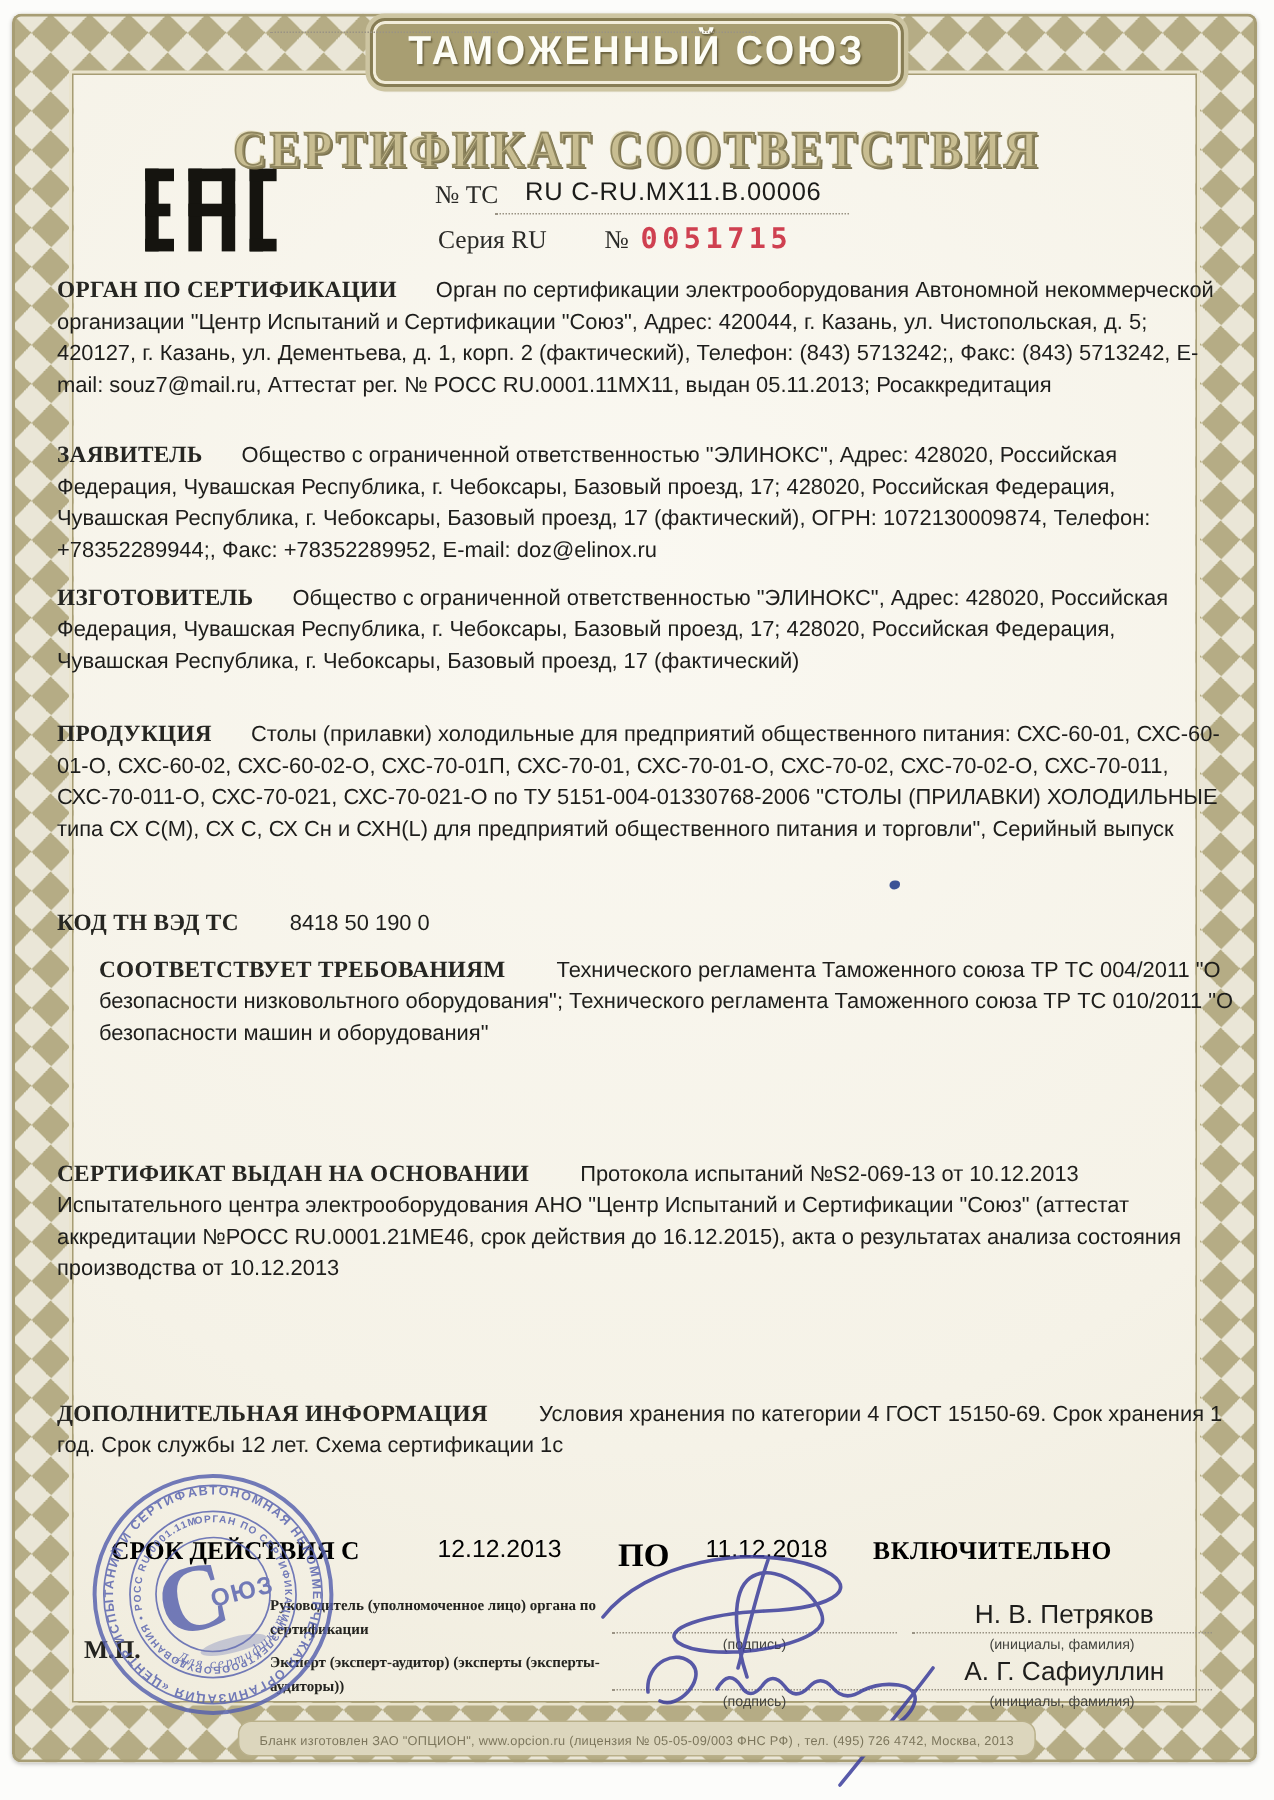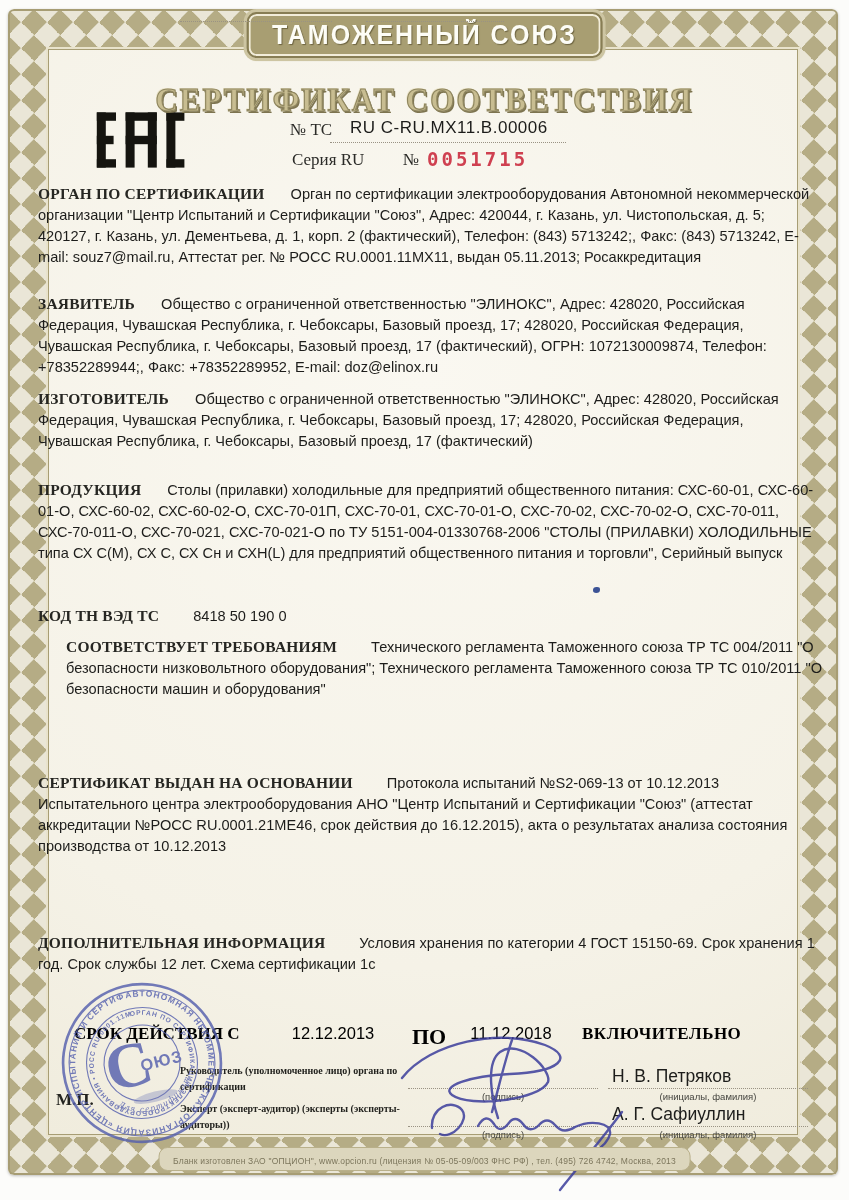--- a/index.html
+++ b/index.html
@@ -82,21 +82,21 @@
   .mp { position:absolute; left:56px; top:1090px; font-family:"Liberation Serif", serif; font-weight:bold; font-size:17px; color:#23231f; }
   .role { position:absolute; left:180px; width:230px; font-family:"Liberation Serif", serif; font-weight:bold; font-size:10px; line-height:1.55; color:#23231f; }
   .role-head { top:1063px; }
   .role-expert { top:1101px; }
   .sigline { position:absolute; width:190px; border-bottom:1.5px dotted #9a9384; }
   .sigline-1 { left:408px; top:1088px; }
   .sigline-2 { left:408px; top:1126px; }
   .sigcap { position:absolute; width:190px; text-align:center; font-size:9.5px; color:#44443f; }
   .sigcap-1 { left:408px; top:1091px; }
   .sigcap-2 { left:408px; top:1129px; }
-  .name { position:absolute; left:612px; width:195px; font-size:17.5px; color:#1d1d1b; }
+  .name { position:absolute; left:612px; width:195px; text-align:center; font-size:17.5px; color:#1d1d1b; }
   .name-1 { top:1066px; }
   .name-2 { top:1104px; }
   .nameline { position:absolute; left:608px; width:200px; border-bottom:1.5px dotted #9a9384; }
   .nameline-1 { top:1088px; }
   .nameline-2 { top:1126px; }
   .namecap { position:absolute; left:608px; width:200px; text-align:center; font-size:9.5px; color:#44443f; }
   .namecap-1 { top:1091px; }
   .namecap-2 { top:1129px; }
 
   

